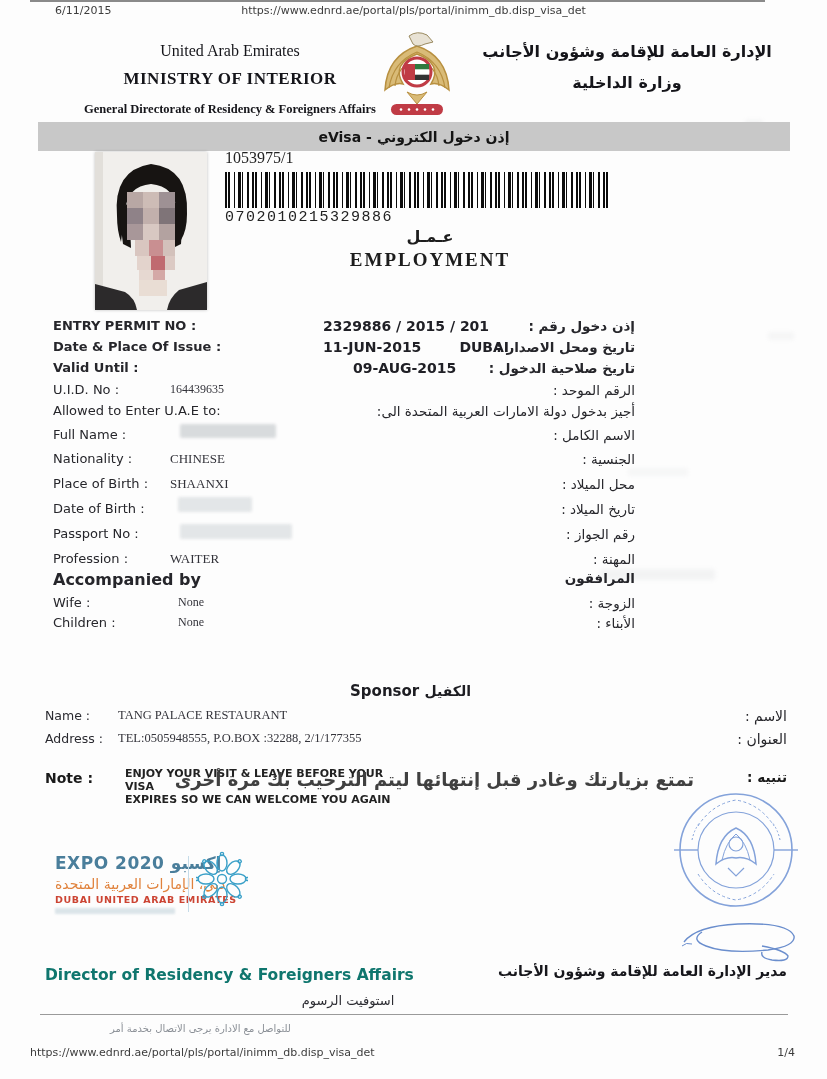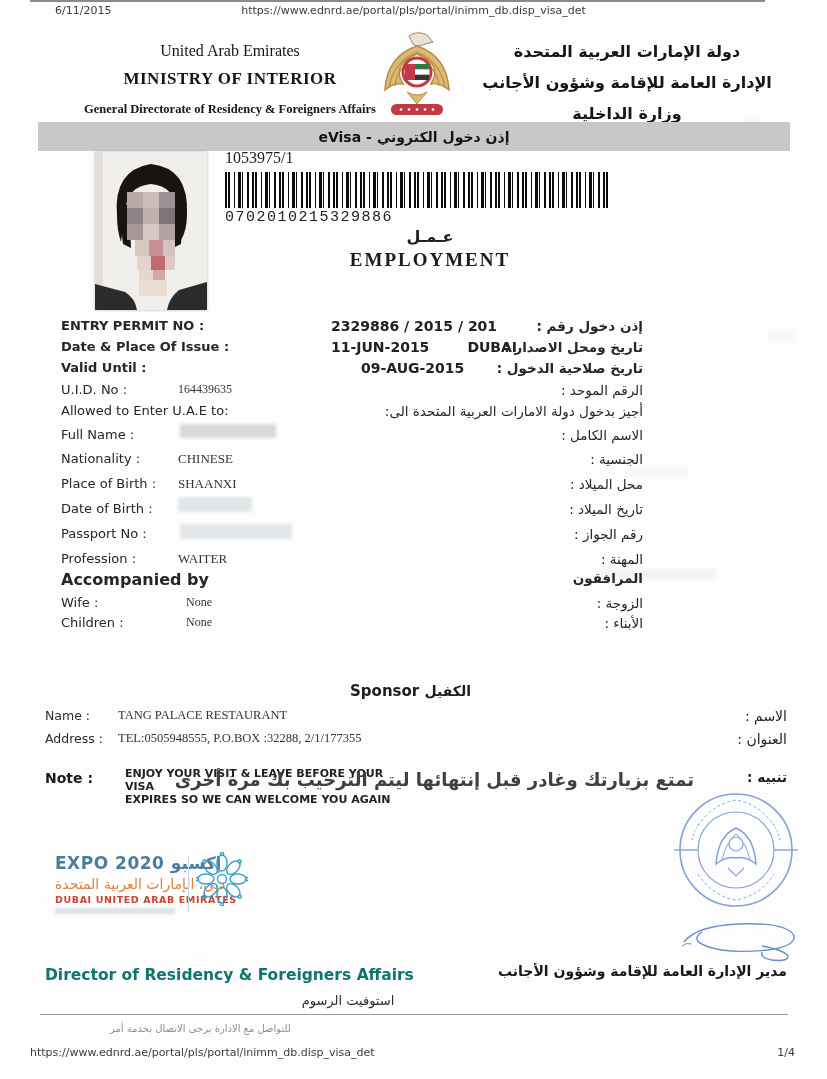--- a/index.html
+++ b/index.html
@@ -33,21 +33,21 @@
   
   .photo{left:95px;top:152px;width:112px;height:158px;background:#efedeb;box-shadow:0 0 3px rgba(0,0,0,.25);}
   .file-no{left:225px;top:149px;font-family:"Liberation Serif",serif;font-size:16px;color:#222;}
   .barcode{left:225px;top:172px;width:385px;height:36px;
     background:repeating-linear-gradient(90deg,#0c0c0c 0 2px,#fff 2px 3px,#0c0c0c 3px 5px,#fff 5px 9px,#0c0c0c 9px 10px,#fff 10px 13px,#0c0c0c 13px 16px,#fff 16px 17px,#0c0c0c 17px 18px,#fff 18px 22px,#0c0c0c 22px 24px,#fff 24px 27px);}
   .barcode-no{left:225px;top:209px;font-family:Liberation Mono, monospace;font-size:15px;letter-spacing:1.5px;color:#222;}
   .visa-type{left:280px;top:227px;width:300px;text-align:center;}
   .visa-type .ar{font-size:16px;font-weight:bold;color:#1d1d1d;}
   .visa-type .en{font-family:"Liberation Serif","DejaVu Serif",serif;font-size:19px;font-weight:bold;letter-spacing:2px;margin-top:3px;color:#1d1d1d;}
   
-  .frow{position:absolute;left:16px;width:667px;height:22px;font-size:13px;color:#26262b;}
+  .frow{position:absolute;left:8px;width:667px;height:22px;font-size:13px;color:#26262b;}
   .flabel{position:absolute;left:45px;white-space:nowrap;}
   .fvalue{position:absolute;left:162px;font-family:"Liberation Serif","DejaVu Serif",serif;font-size:13px;color:#33333a;white-space:nowrap;}
   .fvalue2{margin-left:38px;}
   .far{position:absolute;right:40px;direction:rtl;font-size:13.5px;color:#26262b;white-space:nowrap;}
   .bold{font-weight:bold;}
   .bval{left:315px;font-family:"DejaVu Sans",sans-serif;font-weight:bold;font-size:14px;color:#202026;}
   .r0{top:318px}.r1{top:339px}.r2{top:360px}.r3{top:382px}.r4{top:403px}
   .r5{top:427px}.r6{top:451px}.r7{top:476px}.r8{top:501px}.r9{top:526px}.r10{top:551px}
   .rh{top:570px}.r11{top:595px}.r12{top:615px}
   .r2 .bval{left:345px;}
@@ -113,21 +113,20 @@
   <path d="M34 62 L44 74 L54 62 Q44 68 34 62 Z" fill="#d9bb77" stroke="#b89040" stroke-width="1"></path>
   <rect x="18" y="74" width="52" height="11" rx="5.5" fill="#c03b45"></rect>
   <circle cx="28" cy="79.5" r="1.3" fill="#fff"></circle>
     <circle cx="36" cy="79.5" r="1.3" fill="#fff"></circle>
   <circle cx="44" cy="79.5" r="1.3" fill="#fff"></circle>
     <circle cx="52" cy="79.5" r="1.3" fill="#fff"></circle>
   <circle cx="60" cy="79.5" r="1.3" fill="#fff"></circle>
 </svg>
 
 <div class="abs head-ar">
-  <div>دولة الإمارات العربية المتحدة</div>
   <div>الإدارة العامة للإقامة وشؤون الأجانب</div>
   <div>وزارة الداخلية</div>
 </div>
 
 <div class="abs evisa-banner">
   <span>eVisa</span>
   <span class="sep">-</span>
   <span>إذن دخول الكتروني</span>
 </div>
 

